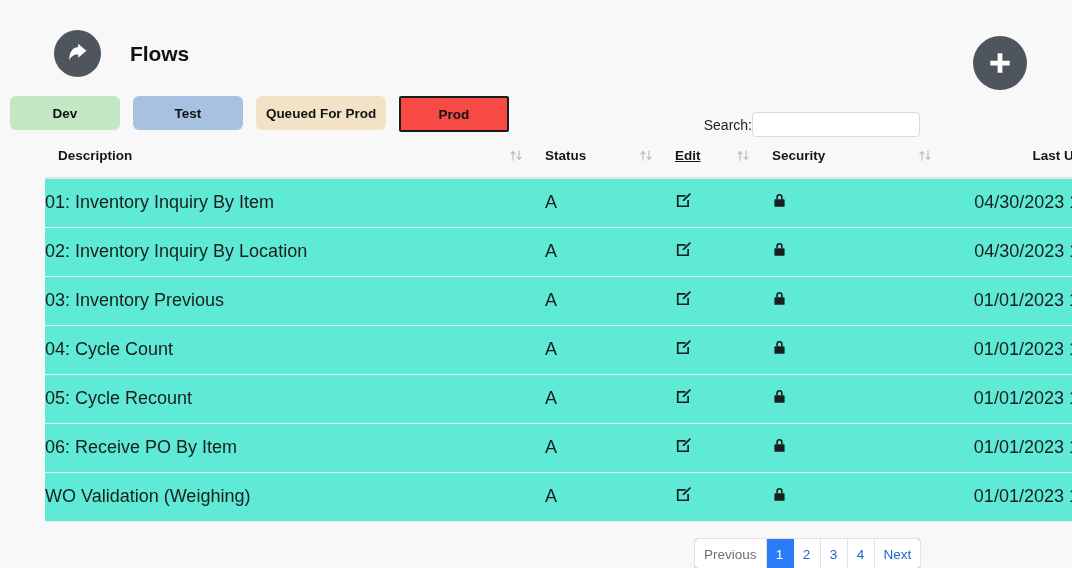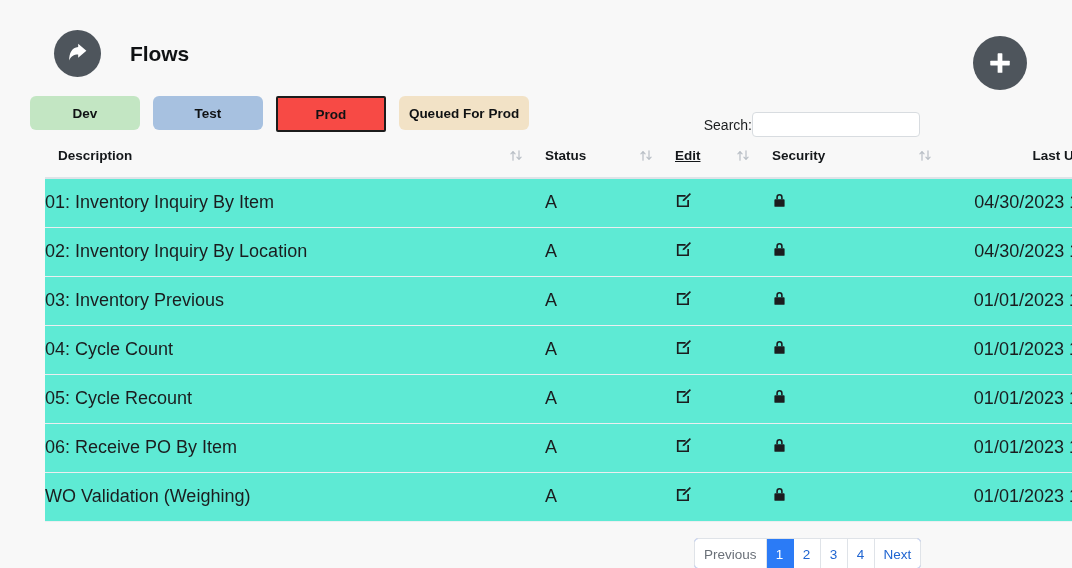--- a/index.html
+++ b/index.html
@@ -68,21 +68,21 @@
     border-radius: 6px;
     font-family: "Liberation Sans", sans-serif;
     font-size: 13.5px;
     font-weight: bold;
     color: #101214;
     cursor: pointer;
     padding: 0 10px;
     display: flex; align-items: center; justify-content: center;
     white-space: nowrap;
   }
-  .env-dev      { width: 110px; background: #c3e6c3; margin-left: 20px; }
+  .env-dev      { width: 110px; background: #c3e6c3; }
   .env-test     { width: 110px; background: #a7c1e0; }
   .env-queued   { width: 130px; background: #f2e2c6; }
   .env-prod     {
     width: 110px; background: #f74a45;
     border-radius: 2px;
     border: 2px solid #1c1c1c;
     height: 36px;
   }
 
   
@@ -232,22 +232,22 @@
           <rect x="10.1" y="4.2" width="3.8" height="15.6" rx="0.5" fill="#ffffff"></rect>
           <rect x="4.2" y="10.1" width="15.6" height="3.8" rx="0.5" fill="#ffffff"></rect>
         </svg>
       </span>
     </button>
   </div>
 
   <div class="env-bar">
     <button class="env-btn env-dev" style="background: rgb(195, 230, 195);">Dev</button>
     <button class="env-btn env-test" style="background: rgb(167, 193, 224);">Test</button>
+    <button class="env-btn env-queued" style="background: rgb(242, 226, 198);">Queued For Prod</button>
     <button class="env-btn env-prod" style="background: rgb(247, 74, 69);">Prod</button>
-    <button class="env-btn env-queued" style="background: rgb(242, 226, 198);">Queued For Prod</button>
   </div>
 
   <div class="search-wrap">
     <label class="search-label">Search:</label>
     <input class="search-input" type="text" placeholder="" style="">
   </div>
 
   <div class="table-area">
     <table class="flows">
       <thead>

